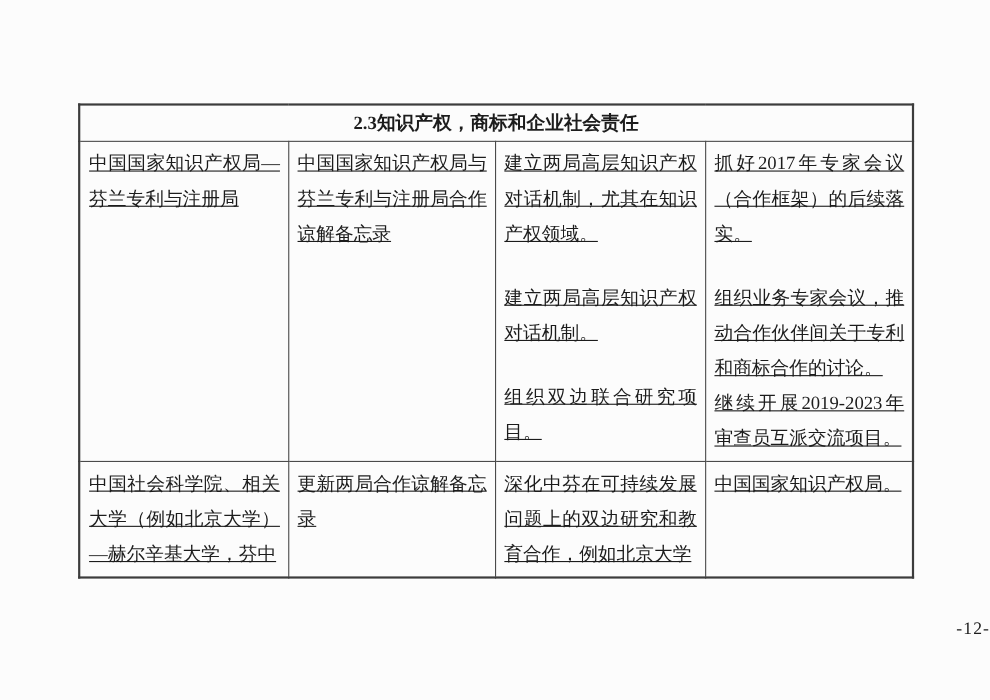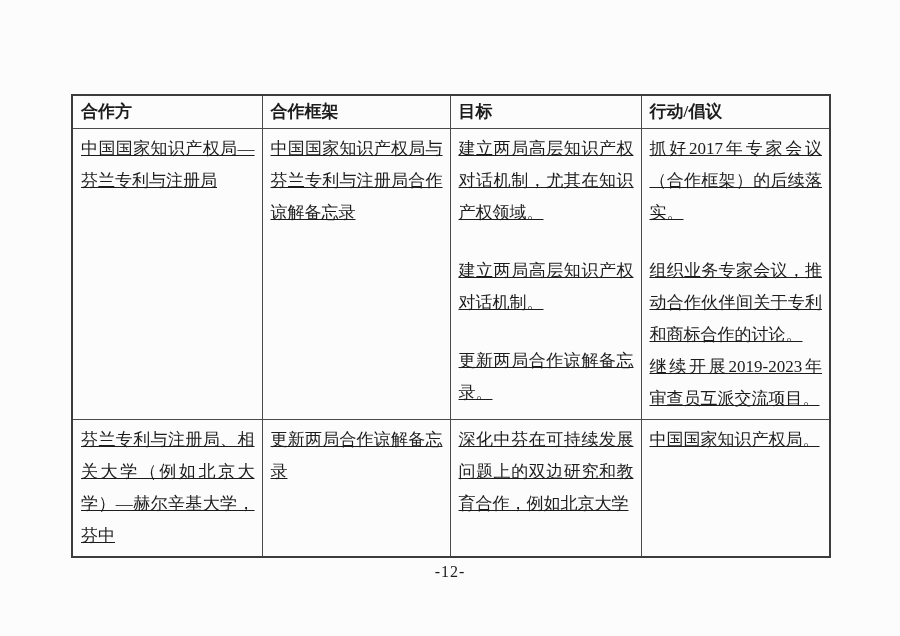--- a/index.html
+++ b/index.html
@@ -48,70 +48,67 @@
     text-align: justify;
     text-justify: inter-character;
     text-decoration: underline;
   }
   .para:last-child { margin-bottom: 0; }
   .spacer { height: 26px; }
   .page-number {
     position: absolute;
     left: 0; top: 563px;
     width: 100%;
-    text-align: center;
+    text-align: right;
     font-size: 16px;
     letter-spacing: 1px;
     color: #1c1c1c;
   }
 </style>
 </head>
 <body>
 
 <div class="page">
   <table class="doc-table">
     <colgroup>
       <col style="width:190px">
       <col style="width:188px">
       <col style="width:191px">
       <col style="width:189px">
     </colgroup>
     <thead>
-      <tr class="header-row" id="header-row">
-          <th>合作方</th>
-          <th>合作框架</th>
-          <th>目标</th>
-          <th>行动/倡议</th>
-        </tr>
+      <tr class="title-row">
+        <th colspan="4">2.3知识产权，商标和企业社会责任</th>
+      </tr>
     </thead>
     <tbody id="table-body">
         <tr class="data-row-0">
           <td>
             <div class="para">中国国家知识产权局—芬兰专利与注册局</div>
           </td>
           <td>
             <div class="para">中国国家知识产权局与芬兰专利与注册局合作谅解备忘录</div>
           </td>
           <td>
             <div class="para">建立两局高层知识产权对话机制，尤其在知识产权领域。</div>
             <div class="spacer"></div>
             <div class="para">建立两局高层知识产权对话机制。</div>
             <div class="spacer"></div>
-            <div class="para">更新两局合作谅解备忘录。</div>
+            <div class="para">组织双边联合研究项目。</div>
           </td>
           <td>
             <div class="para">抓好2017年专家会议（合作框架）的后续落实。</div>
             <div class="spacer"></div>
             <div class="para">组织业务专家会议，推动合作伙伴间关于专利和商标合作的讨论。</div>
             <div class="para">继续开展2019-2023年审查员互派交流项目。</div>
           </td>
         </tr>
         <tr class="data-row-1">
           <td>
-            <div class="para">芬兰专利与注册局、相关大学（例如北京大学）—赫尔辛基大学，芬中</div>
+            <div class="para">中国社会科学院、相关大学（例如北京大学）—赫尔辛基大学，芬中</div>
           </td>
           <td>
             <div class="para">更新两局合作谅解备忘录</div>
           </td>
           <td>
             <div class="para">深化中芬在可持续发展问题上的双边研究和教育合作，例如北京大学</div>
           </td>
           <td>
             <div class="para">中国国家知识产权局。</div>
           </td>

